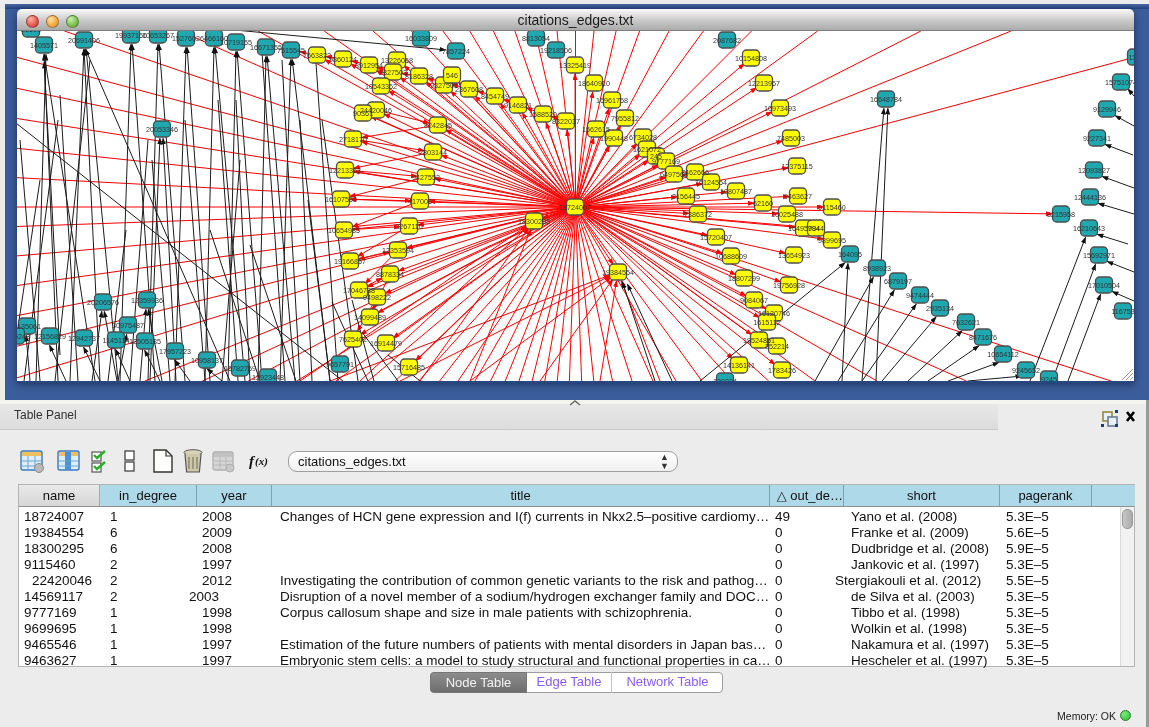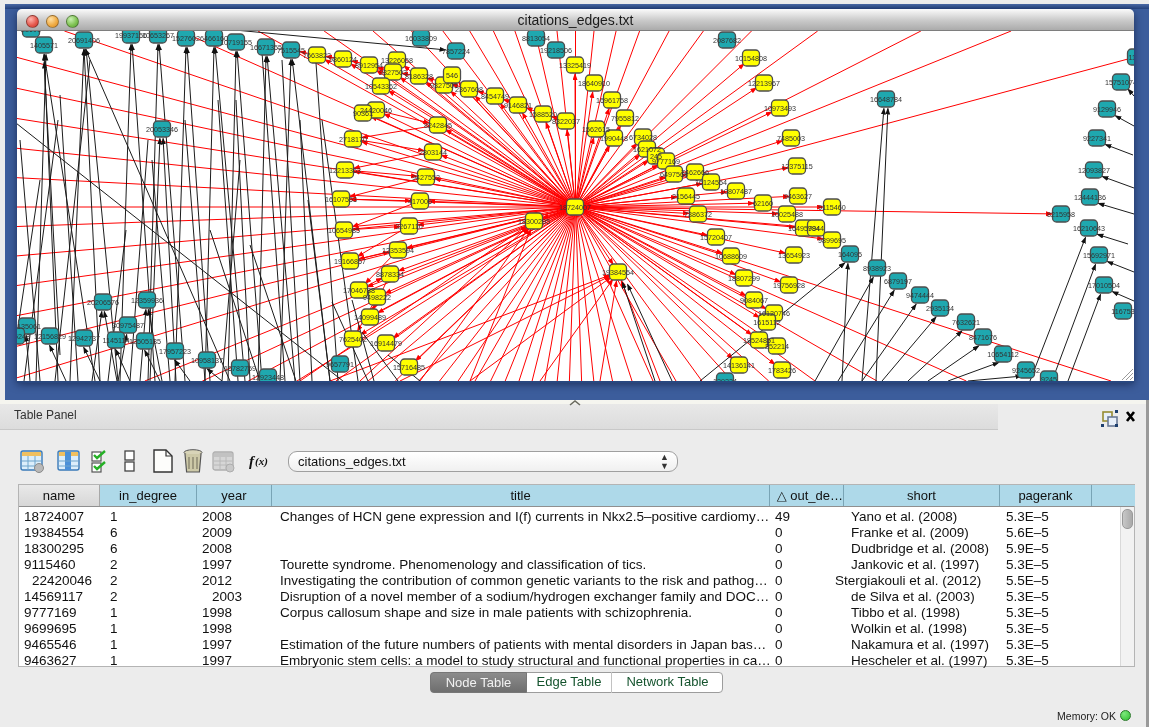--- a/index.html
+++ b/index.html
@@ -30,21 +30,21 @@
  font-size:13px;color:#111;text-align:center;line-height:21px}
 #hname{background:linear-gradient(#e9e9e9,#d7d7d7);border-right:1px solid #a8a8a8}
 #hdrline{left:19px;top:506px;width:1115px;height:1px;background:#8f8f8f}
 .trow{position:absolute;left:0;width:1149px;height:16px;font-size:13.5px;color:#111}
 .trow span{position:absolute;top:1px;white-space:nowrap}
 
 #vsb{left:1120px;top:507px;width:14px;height:159px;background:#f2f2f2;border-left:1px solid #d9d9d9}
 #vsbthumb{left:1121.5px;top:509px;width:11px;height:20px;border-radius:5px;background:linear-gradient(90deg,#c8c8c8,#a9a9a9);border:1px solid #999}
 
 #tabs{left:430px;top:672px;width:293px;height:21px;border:1px solid #9c9c9c;border-radius:4px;background:#fff}
-.seg{position:absolute;top:672px;height:21px;font-size:13px;text-align:center;line-height:20px;color:#14532d}
+.seg{position:absolute;top:672px;height:21px;font-size:13px;text-align:center;line-height:20px;color:#8b5cf6}
 #seg1{left:430px;width:97px;background:linear-gradient(#8c8c8c,#6e6e6e);color:#f2f2f2;border-radius:4px 0 0 4px;border:1px solid #777}
 #seg2{left:527px;width:85px;border-right:1px solid #c2c2c2}
 #seg3{left:612px;width:111px}
 #mem{left:1000px;top:710px;width:116px;text-align:right;font-size:10.5px;color:#222}
 #memdot{left:1120px;top:710px;width:11px;height:11px;border-radius:50%;background:radial-gradient(circle at 35% 30%,#7de87d,#2fbe2f);border:1px solid #2a7a2a}
 #redge{left:1146px;top:400px;width:3px;height:327px;background:#9a9a9a}
 </style></head>
 <body>
 <div class="abs" id="desk"></div>
 <div class="abs" id="desktop-line"></div>
@@ -695,38 +695,37 @@
     <span style="left:110px">6</span>
     <span style="left:202px">2008</span>
     <span style="left:775px">0</span>
     <span style="left:851px">Dudbridge et al. (2008)</span>
 <span style="left:1006px">5.9E–5</span>
   </div>
 <div class="trow" style="top:556px">
 <span style="left:24px">9115460</span>
     <span style="left:110px">2</span>
     <span style="left:202px">1997</span>
-<span style="left:280px;width:492px;overflow:hidden;text-overflow:ellipsis">Tourette syndrome. Phenomenology and classification of tics.</span>
     <span style="left:775px">0</span>
     <span style="left:851px">Jankovic et al. (1997)</span>
 <span style="left:1006px">5.3E–5</span>
   </div>
 <div class="trow" style="top:572px">
 <span style="left:32px">22420046</span>
     <span style="left:110px">2</span>
     <span style="left:202px">2012</span>
 <span style="left:280px;width:492px;overflow:hidden;text-overflow:ellipsis">Investigating the contribution of common genetic variants to the risk and pathogenesis of attention deficit hyperactivity disorder</span>
     <span style="left:775px">0</span>
     <span style="left:835px">Stergiakouli et al. (2012)</span>
 <span style="left:1006px">5.5E–5</span>
   </div>
 <div class="trow" style="top:588px">
 <span style="left:24px">14569117</span>
     <span style="left:110px">2</span>
-    <span style="left:212px">2003</span>
+    <span style="left:189px">2003</span>
 <span style="left:280px;width:492px;overflow:hidden;text-overflow:ellipsis">Disruption of a novel member of a sodium/hydrogen exchanger family and DOCK3 gene</span>
     <span style="left:775px">0</span>
     <span style="left:851px">de Silva et al. (2003)</span>
 <span style="left:1006px">5.3E–5</span>
   </div>
 <div class="trow" style="top:604px">
 <span style="left:24px">9777169</span>
     <span style="left:110px">1</span>
     <span style="left:202px">1998</span>
 <span style="left:280px;width:492px;overflow:hidden;text-overflow:ellipsis">Corpus callosum shape and size in male patients with schizophrenia.</span>

